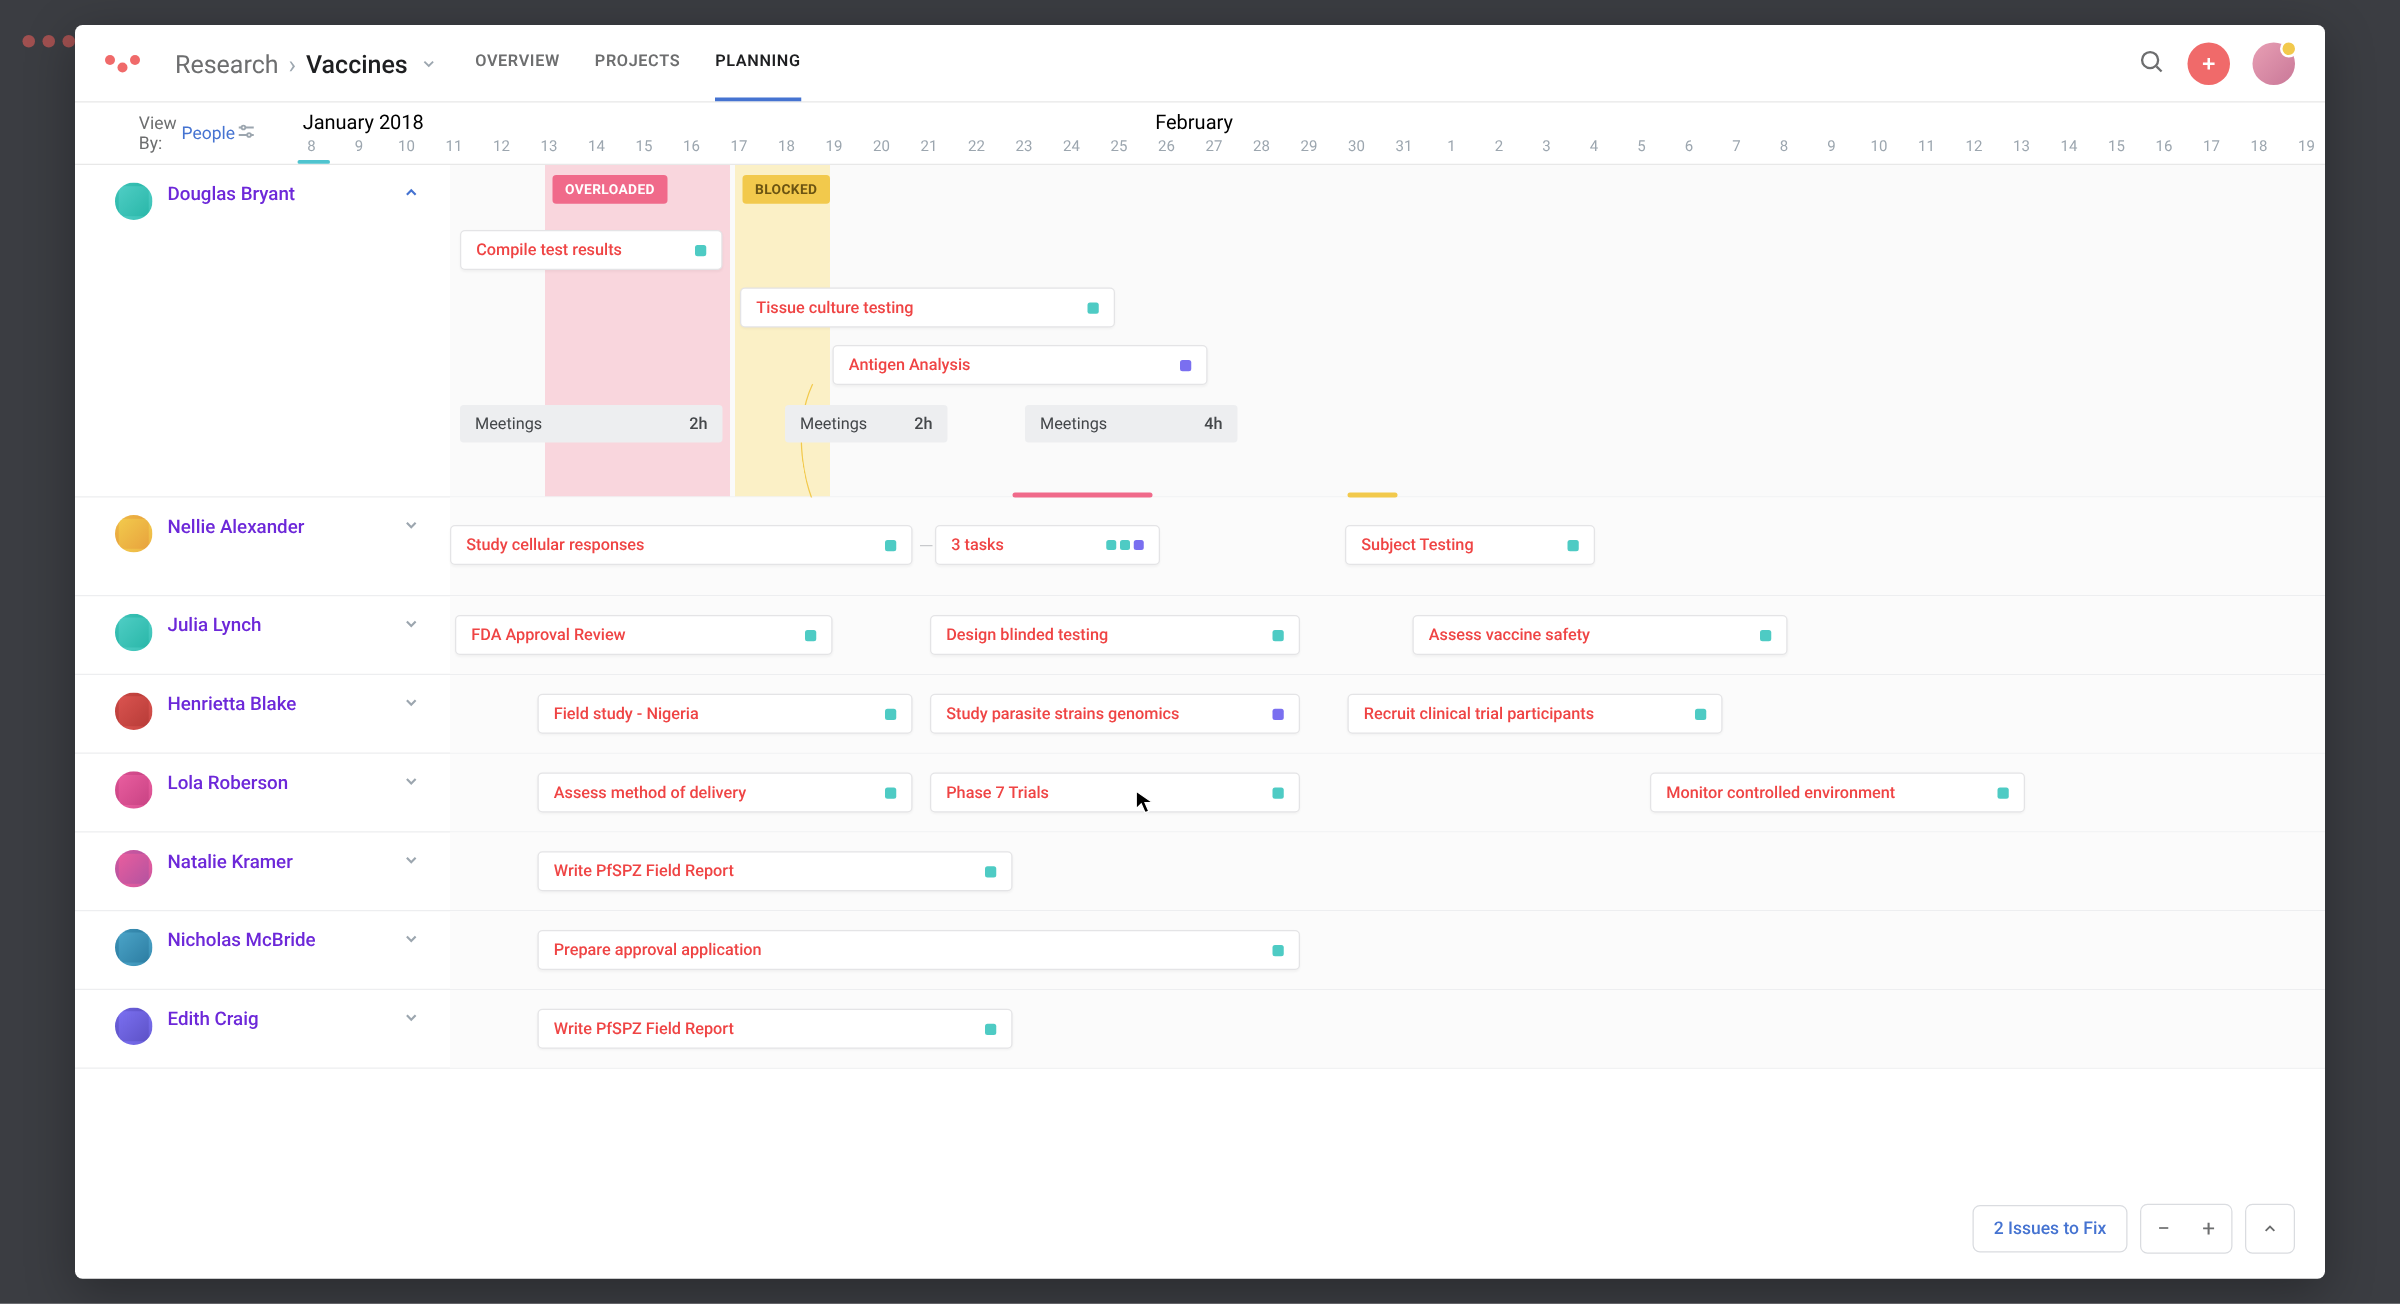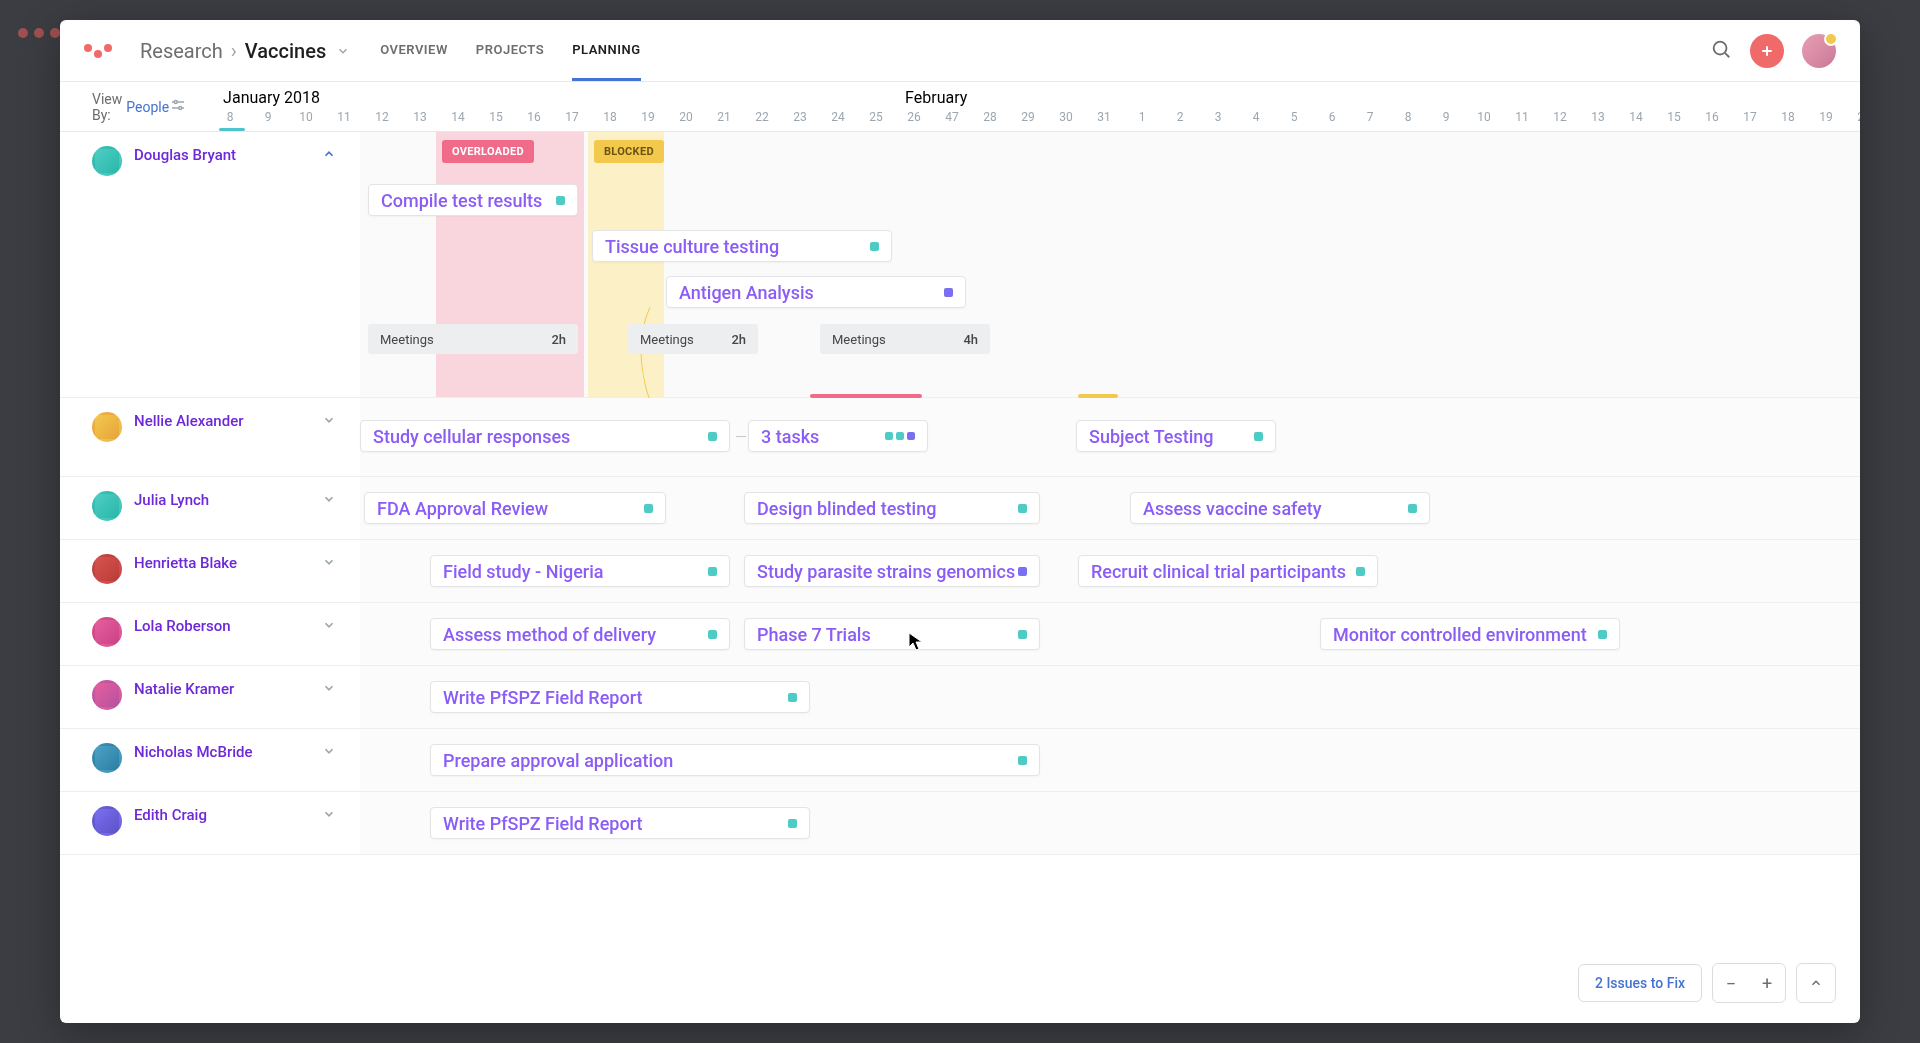--- a/index.html
+++ b/index.html
@@ -16,41 +16,41 @@
 .chevron-sep { color: #9ca6af; }
 .dropdown-chevron { margin-left: 2px; }
 .nav-tabs { display: flex; gap: 28px; height: 100%; align-items: flex-start; }
 .nav-tab { font-size: 13px; font-weight: 600; color: #6d6e6f; letter-spacing: 0.5px; height: 100%; display: flex; align-items: center; border-bottom: 3px solid transparent; cursor: pointer; }
 .nav-tab.active { color: #1e1f21; border-bottom-color: #4573d1; }
 .topbar-right { margin-left: auto; display: flex; align-items: center; gap: 18px; }
 .search-icon svg { width: 22px; height: 22px; stroke: #6d6e6f; }
 .plus-btn { width: 34px; height: 34px; border-radius: 50%; background: #f06a6a; display: flex; align-items: center; justify-content: center; color: #fff; cursor: pointer; }
 .avatar-top { width: 34px; height: 34px; border-radius: 50%; background: linear-gradient(135deg,#e89fb4,#c97898); position: relative; }
 .avatar-top::after { content:""; position:absolute; top:-2px; right:-2px; width:10px; height:10px; background:#f2c94c; border-radius:50%; border:2px solid #fff; }
-.subheader { display: flex; align-items: center; height: 50px; border-bottom: 1px solid #e8e8e8; }
+.subheader { display: flex; align-items: center; height: 50px; border-bottom: 1px solid #e8e8e8; padding-left: 19px; }
 .subheader-left { width: 300px; padding: 0 24px 0 32px; display: flex; align-items: center; font-size: 14px; color: #6d6e6f; }
 .subheader-left .view-link { color: #4573d1; margin-left: 4px; cursor: pointer; }
 .filter-icon { margin-left: auto; }
 .timeline-header { flex: 1; display: flex; flex-direction: column; justify-content: center; position: relative; height: 100%; }
 .month-label { position: absolute; top: 6px; }
 .day-row { display: flex; font-size: 12px; color: #9ca6af; height: 24px; align-items: center; }
 .day-cell { width: 38px; text-align: center; flex-shrink: 0; }
 .today-underline { position: absolute; bottom: 0; height: 3px; background: #4fc4cf; border-radius: 2px; }
 .body { flex: 1; overflow: auto; position: relative; }
 .row { display: flex; border-bottom: 1px solid #edeef0; }
 .row-label { width: 300px; padding: 14px 24px 14px 32px; display: flex; align-items: flex-start; gap: 12px; flex-shrink: 0; }
 .avatar { width: 30px; height: 30px; border-radius: 50%; flex-shrink: 0; border: 3px solid transparent; }
 .person-name { font-size: 15px; font-weight: 500; color: #6d28d9; flex: 1; }
 .expand-caret { color: #4573d1; cursor: pointer; }
 .collapse-caret { color: #9ca6af; cursor: pointer; }
 .row-timeline { flex: 1; position: relative; min-height: 62px; background: #fbfbfb; }
 .row-timeline.expanded { min-height: 265px; background: #fafafa; text-align: center; }
 .status-block { position: absolute; top: 0; bottom: 0; opacity: 0.55; }
 .status-tag { position: absolute; top: 8px; font-size: 11px; font-weight: 700; padding: 5px 10px; border-radius: 3px; letter-spacing: 0.3px; }
-.task { position: absolute; background: #fff; border: 1px solid #e4e4e6; border-radius: 4px; height: 32px; display: flex; align-items: center; padding: 0 12px; font-size: 18px; font-weight: 500; color: #8b5cf6; cursor: pointer; box-shadow: 0 1px 2px rgba(0,0,0,0.04); }
+.task { position: absolute; background: #fff; border: 1px solid #e4e4e6; border-radius: 4px; height: 32px; display: flex; align-items: center; padding: 0 12px; font-size: 13px; font-weight: 500; color: #ef4444; cursor: pointer; box-shadow: 0 1px 2px rgba(0,0,0,0.04); }
 .task-dot { width: 9px; height: 9px; border-radius: 2px; margin-left: auto; }
 .task-dots { display: flex; gap: 3px; margin-left: auto; }
 .task-dots .d { width: 8px; height: 8px; border-radius: 2px; }
 .meeting { position: absolute; background: #edeef0; border-radius: 3px; height: 30px; display: flex; align-items: center; padding: 0 12px; font-size: 13px; color: #44474a; }
 .meeting .hrs { margin-left: auto; font-weight: 500; }
 .top-accent { position: absolute; top: -4px; height: 4px; border-radius: 2px; }
 .curve { position: absolute; border: 1.5px solid #f2c94c; border-radius: 50%; border-top-color: transparent; border-right-color: transparent; }
 .footer { position: absolute; bottom: 20px; right: 24px; display: flex; gap: 10px; align-items: center; }
 .issues-btn { background: #fff; border: 1px solid #dadce0; color: #4573d1; font-size: 14px; font-weight: 500; padding: 10px 16px; border-radius: 6px; cursor: pointer; }
 .zoom-ctrl { background: #fff; border: 1px solid #dadce0; border-radius: 6px; height: 40px; display: flex; align-items: center; }
@@ -136,21 +136,21 @@
           <div class="day-cell">17</div>
           <div class="day-cell">18</div>
           <div class="day-cell">19</div>
           <div class="day-cell">20</div>
           <div class="day-cell">21</div>
           <div class="day-cell">22</div>
           <div class="day-cell">23</div>
           <div class="day-cell">24</div>
           <div class="day-cell">25</div>
           <div class="day-cell">26</div>
-          <div class="day-cell">47</div>
+          <div class="day-cell">27</div>
           <div class="day-cell">28</div>
           <div class="day-cell">29</div>
           <div class="day-cell">30</div>
           <div class="day-cell">31</div>
           <div class="day-cell">1</div>
           <div class="day-cell">2</div>
           <div class="day-cell">3</div>
           <div class="day-cell">4</div>
           <div class="day-cell">5</div>
           <div class="day-cell">6</div>

